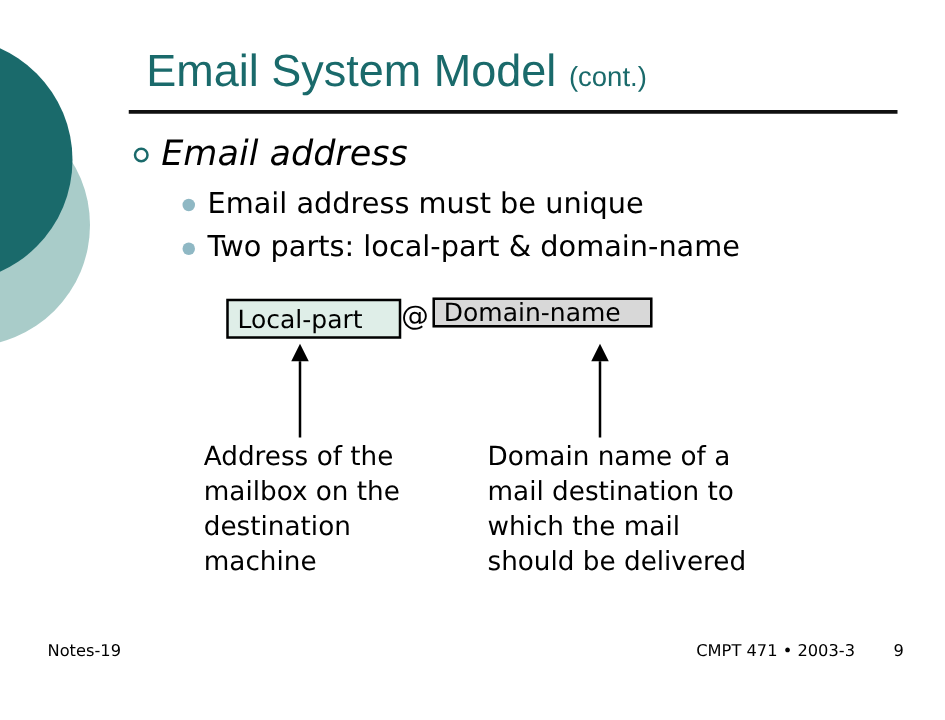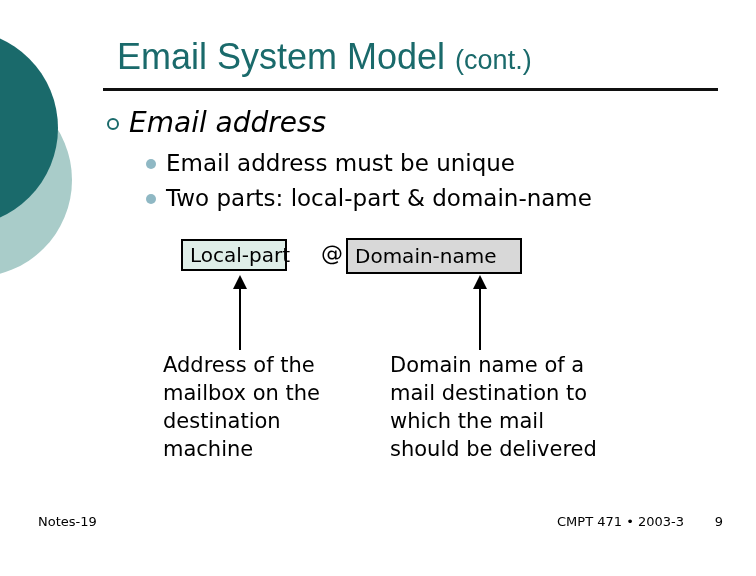--- a/index.html
+++ b/index.html
@@ -19,21 +19,21 @@
   
   .blob { position:absolute; border-radius:50%; }
   .blob-light { left:-122px; top:83px; width:194px; height:194px; background:var(--light-teal); }
   .blob-dark  { left:-138px; top:30px; width:196px; height:196px; background:var(--accent); }
 
   
   .title {
     position:absolute; left:117px; top:36px; white-space:nowrap;
     font-family:"Liberation Sans", sans-serif; font-size:36px; color:var(--accent);
   }
-  .title .suffix { font-size:27px; }
+  .title .suffix { font-size:22px; }
   .rule { position:absolute; left:103px; top:88px; width:615px; height:3px; background:#101010; }
 
   
   .h-row { position:absolute; left:107px; top:106px; display:flex; align-items:flex-start;font-style:italic; }
   .circle-bullet {
     width:12px; height:12px; border:2px solid var(--accent);
     border-radius:50%; background:#fff; margin-top:12px; flex:none;
   }
   .h-text { margin-left:10px; font-size:28px; }
 
@@ -41,22 +41,22 @@
   .sub-row { position:absolute; left:146px; display:flex; align-items:flex-start; }
   .sub1 { top:150px; } .sub2 { top:185px; }
   .dot-bullet { width:10px; height:10px; border-radius:50%; background:var(--dot); margin-top:9px; flex:none; }
   .sub-text { margin-left:10px; font-size:23px; white-space:nowrap; }
 
   
   .dbox {
     position:absolute; border:2px solid #000; font-size:20px;
     display:flex; align-items:center; padding:0 7px; white-space:nowrap;
   }
-  .box-local  { left:181px; top:239px; width:106px; height:32px; background:var(--local-bg); }
-  .box-domain { left:346px; top:238px; width:176px; height:36px; background:var(--domain-bg); }
+  .box-local  { left:181px; top:239px; width:140px; height:32px; background:var(--local-bg); }
+  .box-domain { left:346px; top:238px; width:176px; height:24px; background:var(--domain-bg); }
   .at { position:absolute; left:321px; top:241px; font-size:22px; }
 
   
   .arrow { position:absolute; width:14px; }
   .arrow-left { left:233px; top:275px; }
   .arrow-right { left:473px; top:275px; }
   .arrow .head {
     width:0; height:0;
     border-left:7px solid transparent; border-right:7px solid transparent;
     border-bottom:14px solid #000;

